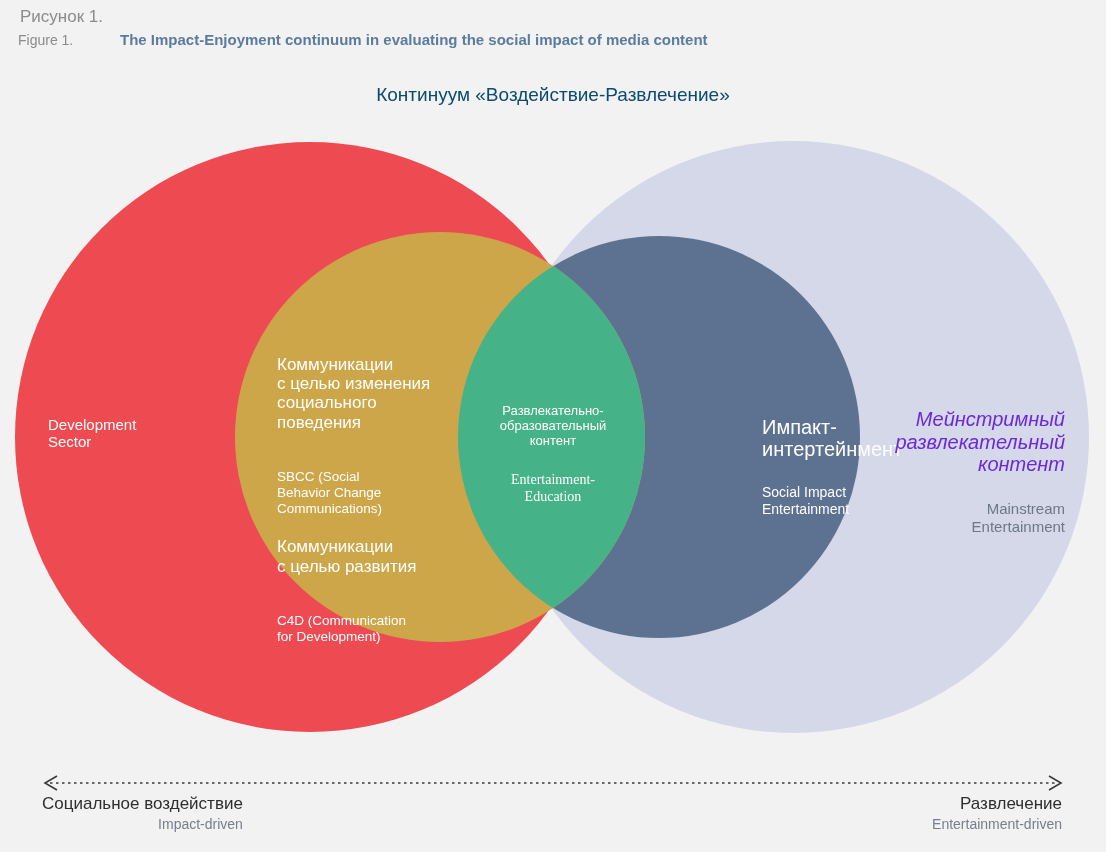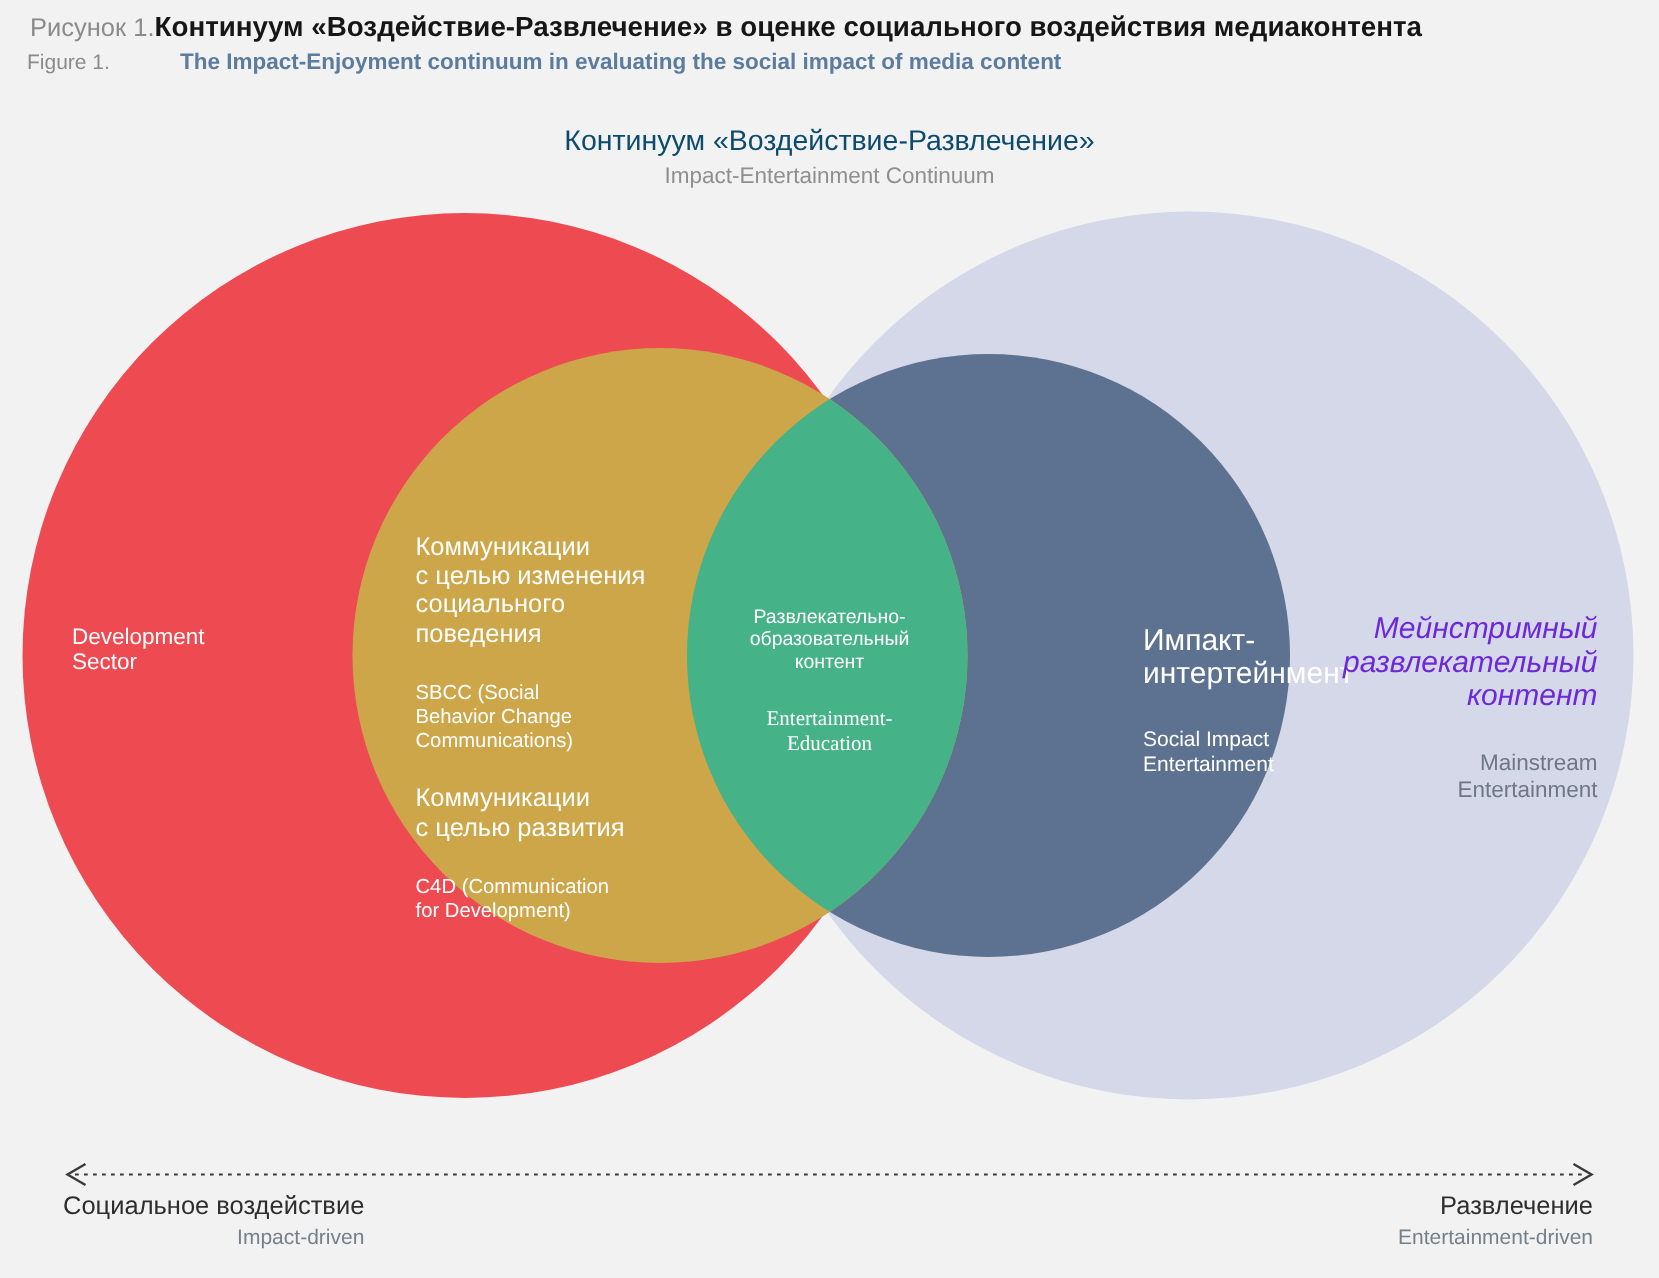--- a/index.html
+++ b/index.html
@@ -30,21 +30,21 @@
   .lbl { position: absolute; white-space: pre-line; }
   .lbl .main { white-space: pre-line; }
   .lbl .sub { white-space: pre-line; }
 
   .lbl-development { left: 48px; top: 394px; width: 170px; color: #ffffff; }
   .lbl-development .main { font-size: 22px; line-height: 1.05; }
   .lbl-development .sub { font-size: 15px; line-height: 1.1; margin-top: 5px; }
 
   .lbl-communications { left: 277px; top: 337px; width: 210px; color: #ffffff; }
   .lbl-communications .main { font-size: 17px; line-height: 1.13; }
-  .lbl-communications .sub { font-size: 13.5px; line-height: 1.2; margin-top: 4px; }
+  .lbl-communications .sub { font-size: 13.5px; line-height: 1.2; margin-top: 19px; }
   .lbl-communications .blk2 { margin-top: 2px; }
 
   .lbl-ee { left: 462px; top: 386px; width: 182px; text-align: center; color: #ffffff; }
   .lbl-ee .main { font-size: 13px; line-height: 1.15; }
   .lbl-ee .sub { font-size: 14px; line-height: 1.2; margin-top: 5px; font-family: Liberation Serif, serif; }
 
   .lbl-sie { left: 762px; top: 398px; width: 170px; color: #ffffff; }
   .lbl-sie .main { font-size: 20px; line-height: 1.12; }
   .lbl-sie .sub { font-size: 14px; line-height: 1.2; margin-top: 5px; }
 
@@ -61,31 +61,29 @@
   .axis-label .en { font-size: 14px; color: #75808c; margin-top: 2px; }
 </style>
 </head>
 <body>
 
 <div id="figure">
 
   <div class="hdr">
     <div class="hdr-row">
       <span class="hdr-label-ru">Рисунок 1.</span>
-      <span class="hdr-title-ru">Континуум «Воздействие-Развлечение» в оценке социального воздействия медиаконтента</span>
     </div>
     <div class="hdr-row hdr-row2">
       <span class="hdr-label-en">Figure 1.</span>
       <span class="hdr-title-en">The Impact-Enjoyment continuum in evaluating the social impact of media content</span>
     </div>
   </div>
 
   <div class="diagram-title">
     <div class="ru">Континуум «Воздействие-Развлечение»</div>
-    <div class="en">Impact-Entertainment Continuum</div>
   </div>
 
   <svg class="venn-svg" width="1106" height="770" viewBox="0 0 1106 770">
     <defs>
       <clipPath id="goldClip">
         <circle cx="440" cy="437" r="205"></circle>
       </clipPath>
     </defs>
     <circle cx="310" cy="437" r="295" fill="#EE4A52"></circle>
     <circle cx="793" cy="437" r="296" fill="#D4D8E8"></circle>

